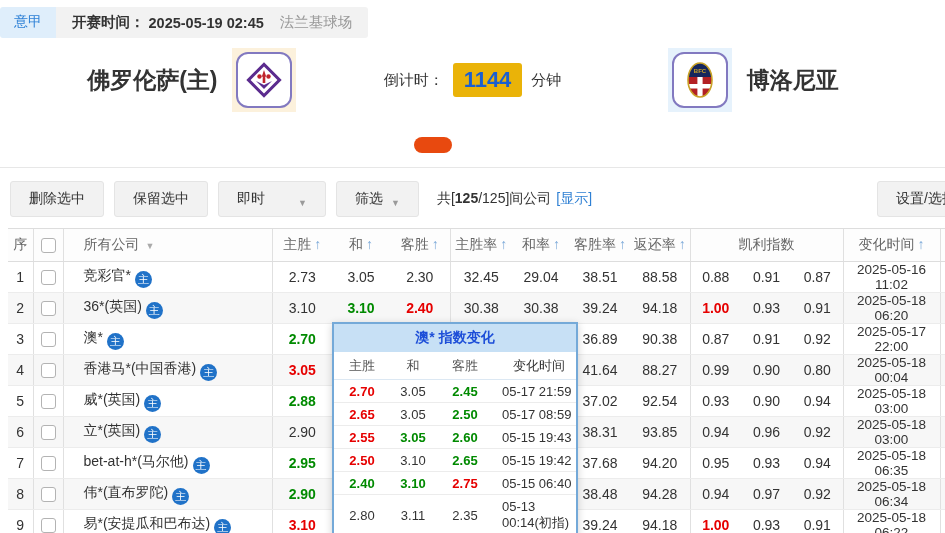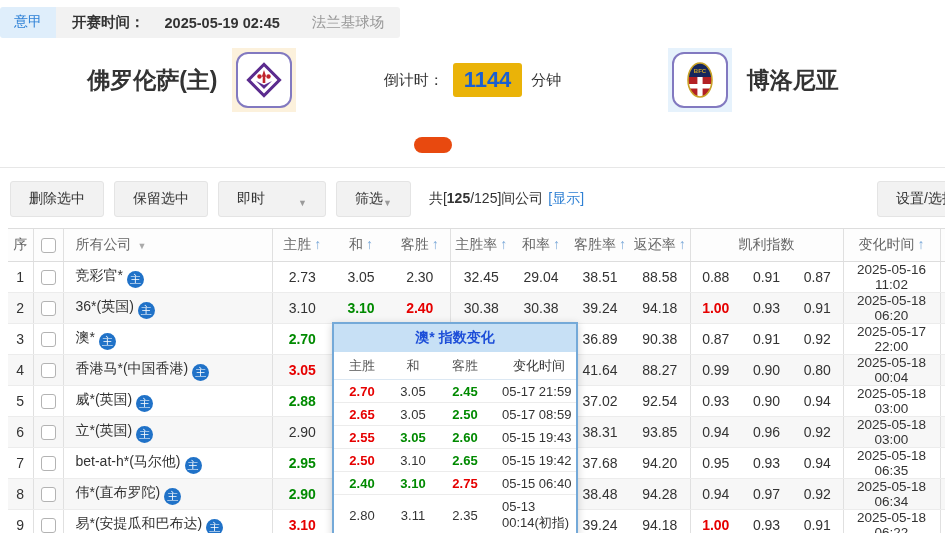--- a/index.html
+++ b/index.html
@@ -4,21 +4,21 @@
 <style>
   * { box-sizing: border-box; margin: 0; padding: 0; }
   body { background: #fff; }
   .page {
     position: relative; width: 945px; height: 533px; overflow: hidden;
     background: #fff; font-family: "Liberation Sans","DejaVu Sans",sans-serif; color: #333;
   }
   
   .match-bar { display: flex; justify-content: flex-start; padding-top: 7px; }
   .league-badge { background:#dfeefb; color:#2e81d6; font-size:14px; padding:6px 14px; border-radius:3px 0 0 3px; }
-  .match-info { background:#f2f2f2; padding:6px 16px; font-size:14.5px; border-radius:0 3px 3px 0; display:flex; align-items:center; gap:20px; }
+  .match-info { background:#f2f2f2; padding:6px 16px; font-size:14.5px; border-radius:0 3px 3px 0; display:flex; align-items:center; gap:4px; }
   .kick-label, .kick-time { font-weight:bold; color:#333; }
   .venue { color:#999; margin-left:12px; }
   
   .teams { display:grid; grid-template-columns:1fr auto 1fr; align-items:center; height:84px; }
   .team { display:flex; align-items:center; gap:15px; justify-self:center; }
   .team-name { font-size:23px; font-weight:bold; color:#333; }
   .logo-tile { width:64px; height:64px; display:flex; align-items:center; justify-content:center; }
   .home-tile { background:#fcf1dc; }
   .away-tile { background:#e6f2fc; }
   .logo-inner { width:56px; height:56px; background:#fff; border:2px solid#8279c0; border-radius:12px; display:flex; align-items:center; justify-content:center; }
@@ -26,33 +26,33 @@
   .countdown-value { background:#eab308; border-radius:3px; padding:4px 11px; font-size:22px; font-weight:bold; color:#1a5fd0; }
   
   .tabs { display:flex; justify-content:center; align-items:center; gap:40px; height:46px; border-bottom:1px solid #e7e7e7; font-size:16px; font-weight:bold; color:#333; }
   .tab { cursor:pointer; }
   .tab.active { background:#e8490f; color:#fff; padding:8px 19px; border-radius:20px; }
   
   .toolbar { display:flex; align-items:center; gap:10px; padding:13px 0 11px 10px; position:relative; }
   .btn { background:#f2f2f2; border:1px solid #e4e4e4; border-radius:3px; padding:8px 18px; font-size:14px; color:#333; cursor:pointer; }
   .dropdown { display:flex; align-items:flex-end; justify-content:space-between; }
   .dd-instant { width:108px; }
-  .dd-filter { }
+  .dd-filter { gap:8px; }
   .caret { font-size:9px; color:#9a9a9a; }
   .count-text { font-size:14px; color:#333; margin-left:8px; }
   .count-bold { font-weight:bold; }
   .show-link { color:#2f80d4; margin-left:5px; cursor:pointer; }
   .settings-btn { position:absolute; right:-30px; top:13px; }
   
   .odds-table { border-collapse:collapse; table-layout:fixed; width:956px; margin-left:8px; font-size:14px; color:#333; }
   .odds-table th { height:33px; font-weight:normal; color:#666; border-top:1px solid #ddd; border-bottom:1px solid #ddd; background:#fdfdfd; text-align:center; }
   .odds-table td { height:31px; border-bottom:1px solid #ececec; text-align:center; }
   .odds-table tbody tr:nth-child(even) { background:#f7f7f7; }
   .bl { border-left:1px solid #e0e0e0; }
-  .col-company-cell { text-align:left !important; padding-left:12px; }
+  .col-company-cell { text-align:left !important; padding-left:20px; }
   .sort-arrow { color:#7aa8d8; font-weight:bold; margin-left:3px; font-size:14px; }
   .hdr-caret { font-size:9px; color:#aaa; margin-left:6px; }
   .checkbox { display:inline-block; width:15px; height:15px; border:1px solid #b3b3b3; border-radius:3px; background:#fff; vertical-align:middle; cursor:pointer; }
   .badge { display:inline-flex; width:17px; height:17px; border-radius:50%; background:#2072c8; color:#fff; font-size:11px; align-items:center; justify-content:center; margin-left:4px; vertical-align:-3px; }
   .col-time { font-size:13.5px; }
   .c-red { color:#e60000; font-weight:bold; }
   .c-green { color:#008a00; font-weight:bold; }
   .c-black { color:#333; font-weight:normal; }
   
   .popup { position:absolute; left:332px; top:322px; width:246px; background:#fff; border:2px solid #74a9d8; z-index:10; box-shadow:0 2px 8px rgba(0,0,0,.18); }

